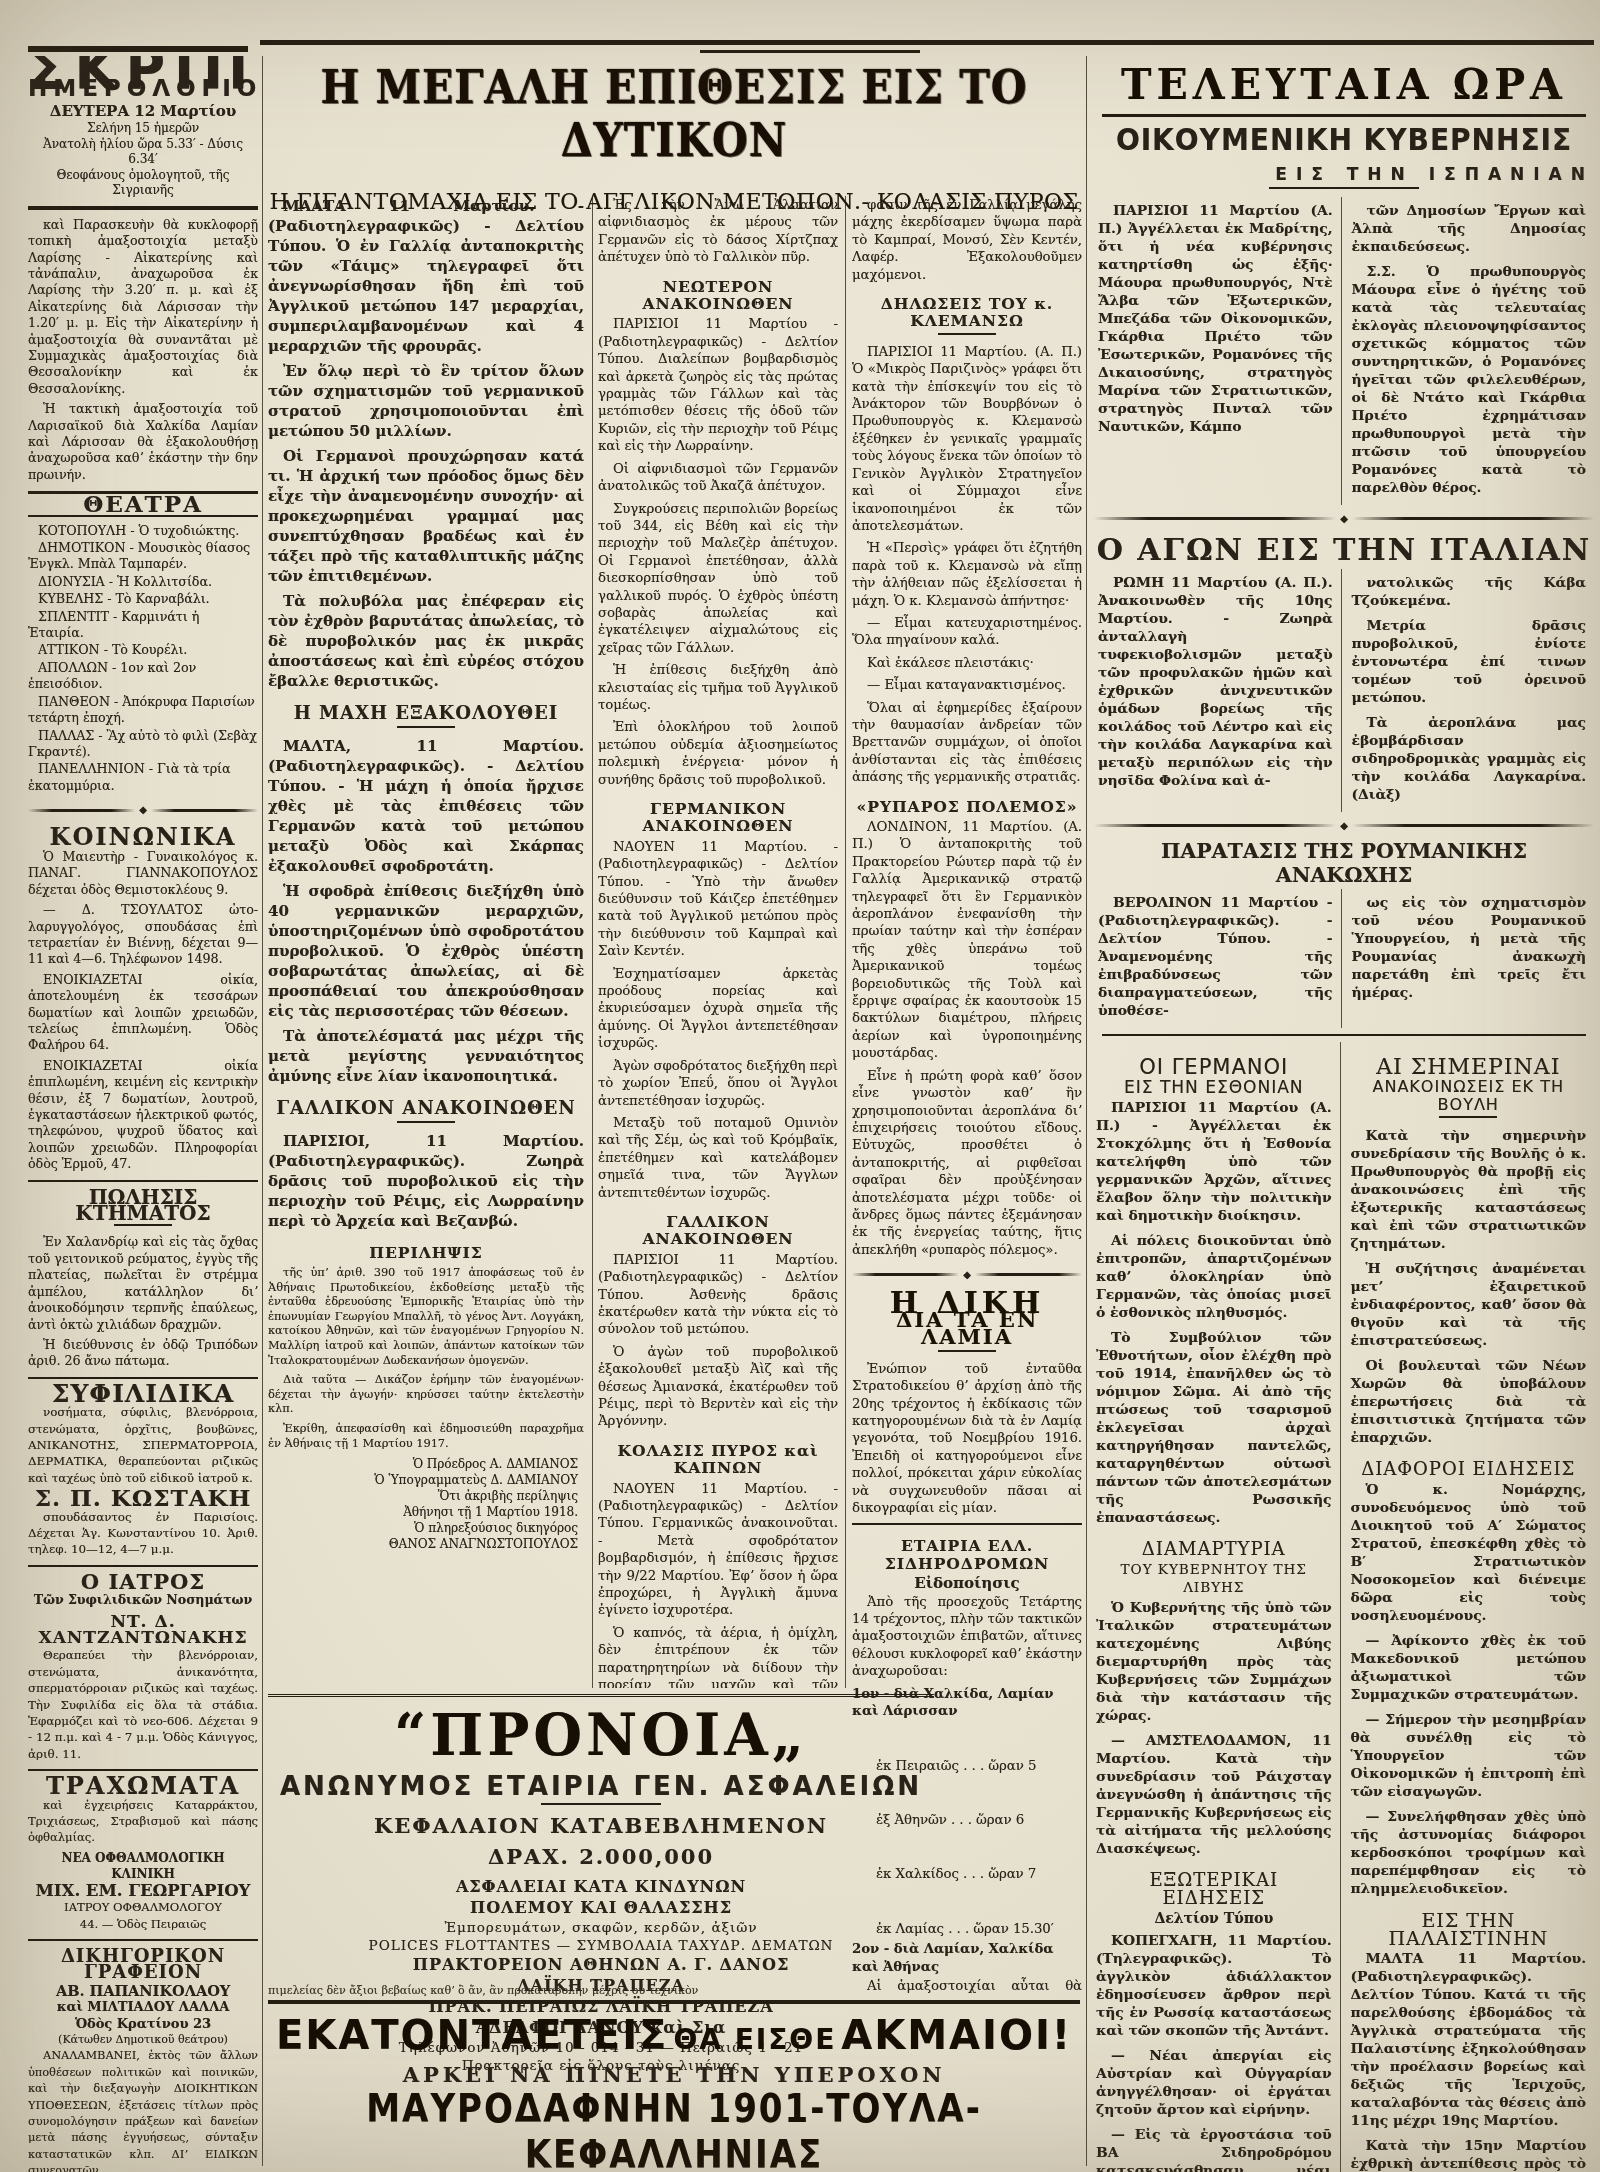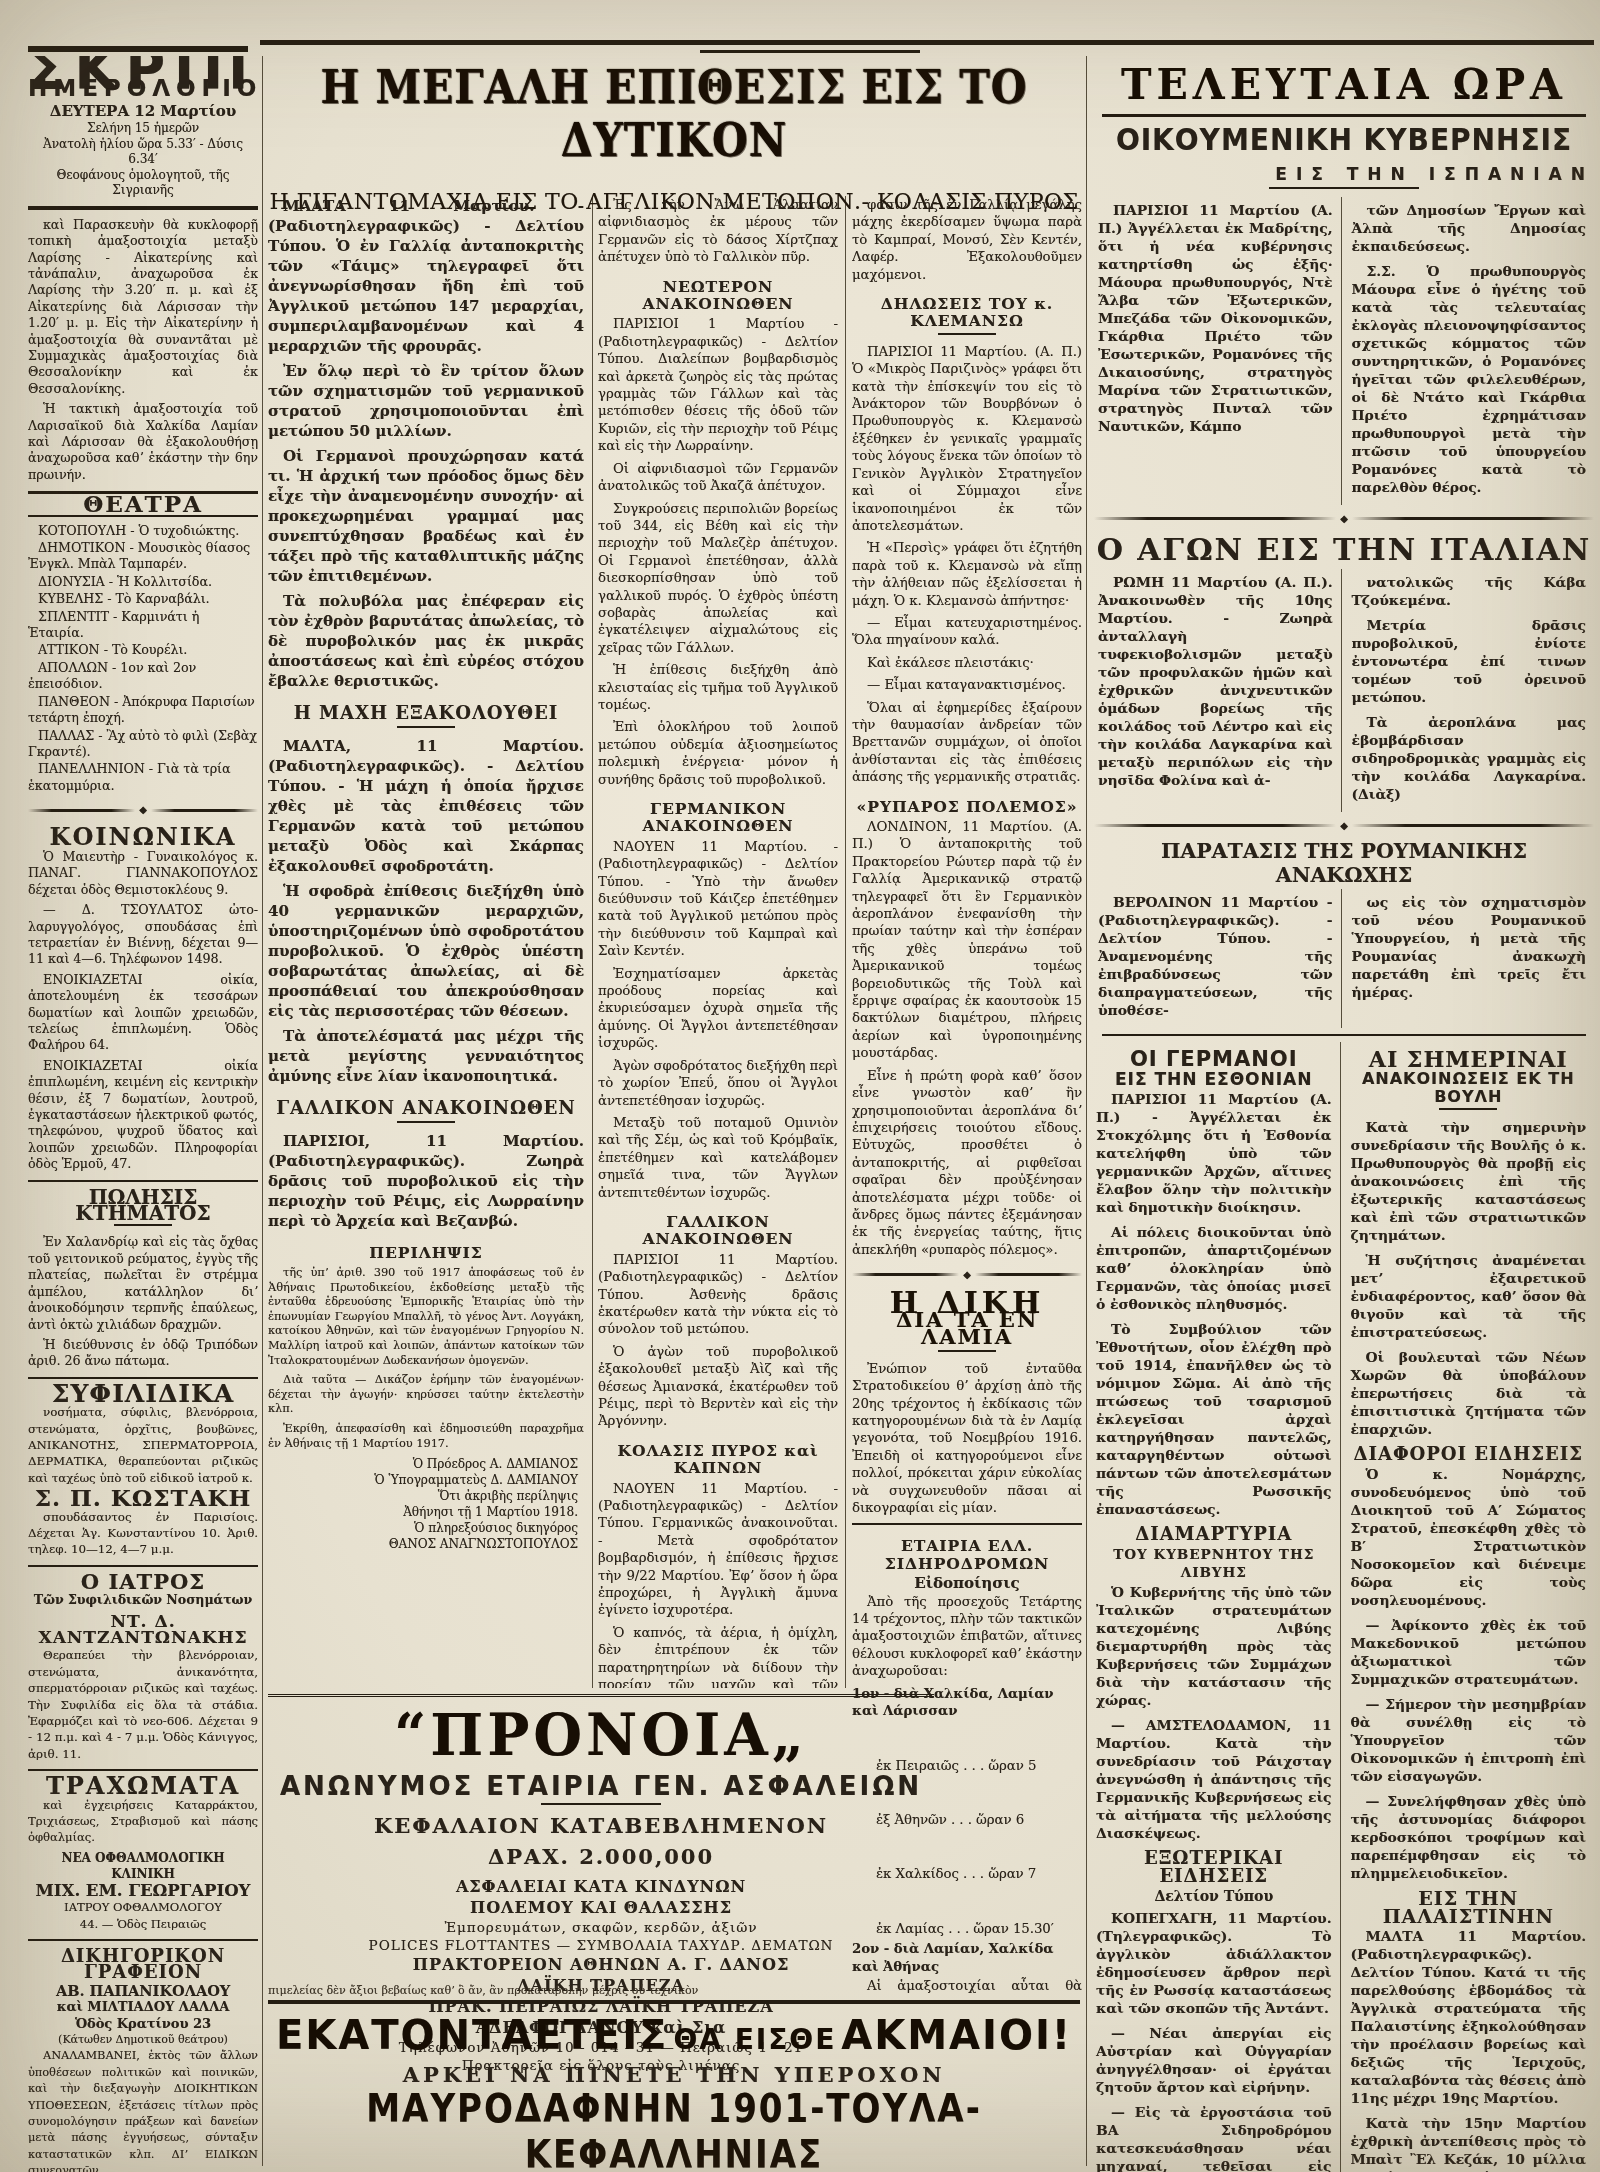--- a/index.html
+++ b/index.html
@@ -58,21 +58,21 @@
   .lh-cols>div{width:50%;padding:4px 8px 2px 4px;overflow:hidden;}
   .lh-cols>div+div{border-left:1px solid #554d3b;padding-left:10px;}
   .lh-body{font-size:13.8px;line-height:18px;}
   .lh-body .p{font-weight:bold;margin-bottom:7px;}
   .lh-sechead{font-weight:bold;font-size:21px;text-align:center;letter-spacing:1px;margin:6px 0 2px;}
   .lh-sechead.big{font-size:30px;letter-spacing:2px;}
   .lh-sechead.oneline{font-size:20.5px;letter-spacing:0;}
   .bottom-cols{display:flex;align-items:stretch;}
   .bottom-cols>div{width:50%;padding:2px 8px 10px 2px;overflow:hidden;}
   .bottom-cols>div+div{border-left:1px solid #554d3b;padding-left:10px;}
-  .d-head{font-family:"DejaVu Sans",sans-serif;font-weight:bold;text-align:center;margin:6px 0 2px;font-size:21px;letter-spacing:1px;}
+  .d-head{font-family:"DejaVu Sans",sans-serif;font-weight:normal;text-align:center;margin:14px 0 2px;font-size:21px;letter-spacing:1px;}
   .d-head.l2{margin-top:0;font-size:17px;}
   .d-head.serif{font-family:"DejaVu Serif",serif;}
   .d-sub{font-weight:bold;text-align:center;font-size:14px;margin:0 0 4px;}
   
   .ad-pronoia{position:absolute;left:268px;top:1694px;width:666px;text-align:center;border-top:3px double #241d12;padding-top:4px;}
   .pronoia-title{font-weight:bold;font-size:56px;letter-spacing:4px;color:#170e04;transform:scaleY(1.05);}
   .pronoia-sub{font-family:"DejaVu Sans",sans-serif;font-weight:bold;font-size:26px;letter-spacing:3px;margin-top:4px;}
   .pronoia-subrule{width:120px;border-top:2px solid #241d12;margin:2px auto 8px;}
   .pronoia-cap{font-weight:bold;font-size:21px;letter-spacing:2px;margin-top:6px;}
   .pronoia-l{font-weight:bold;font-size:16px;letter-spacing:1px;margin-top:2px;}
@@ -207,21 +207,21 @@
         <div class="sigline">ΘΑΝΟΣ ΑΝΑΓΝΩΣΤΟΠΟΥΛΟΣ</div>
       </div>
   </section>
 
   <section class="col colB">
     <div>
         <div class="p">Ἐς τὴν Ἄνω Ἀλσατίαν αἰφνιδιασμὸς ἐκ μέρους τῶν Γερμανῶν εἰς τὸ δάσος Χίρτζπαχ ἀπέτυχεν ὑπὸ τὸ Γαλλικὸν πῦρ.</div>
       </div>
     <div class="cshead sm">ΝΕΩΤΕΡΟΝ ΑΝΑΚΟΙΝΩΘΕΝ</div>
     <div>
-        <div class="p">ΠΑΡΙΣΙΟΙ 1 Μαρτίου - (Ραδιοτηλεγραφικῶς) - Δελτίον Τύπου. Διαλείπων βομβαρδισμὸς καὶ ἀρκετὰ ζωηρὸς εἰς τὰς πρώτας γραμμὰς τῶν Γάλλων καὶ τὰς μετόπισθεν θέσεις τῆς ὁδοῦ τῶν Κυριῶν, εἰς τὴν περιοχὴν τοῦ Ρέιμς καὶ εἰς τὴν Λωρραίνην.</div>
+        <div class="p">ΠΑΡΙΣΙΟΙ 11 Μαρτίου - (Ραδιοτηλεγραφικῶς) - Δελτίον Τύπου. Διαλείπων βομβαρδισμὸς καὶ ἀρκετὰ ζωηρὸς εἰς τὰς πρώτας γραμμὰς τῶν Γάλλων καὶ τὰς μετόπισθεν θέσεις τῆς ὁδοῦ τῶν Κυριῶν, εἰς τὴν περιοχὴν τοῦ Ρέιμς καὶ εἰς τὴν Λωρραίνην.</div>
         <div class="p">Οἱ αἰφνιδιασμοὶ τῶν Γερμανῶν ἀνατολικῶς τοῦ Ἀκαζᾶ ἀπέτυχον.</div>
         <div class="p">Συγκρούσεις περιπολιῶν βορείως τοῦ 344, εἰς Βέθη καὶ εἰς τὴν περιοχὴν τοῦ Μαλεζὲρ ἀπέτυχον. Οἱ Γερμανοὶ ἐπετέθησαν, ἀλλὰ διεσκορπίσθησαν ὑπὸ τοῦ γαλλικοῦ πυρός. Ὁ ἐχθρὸς ὑπέστη σοβαρὰς ἀπωλείας καὶ ἐγκατέλειψεν αἰχμαλώτους εἰς χεῖρας τῶν Γάλλων.</div>
         <div class="p">Ἡ ἐπίθεσις διεξήχθη ἀπὸ κλεισταίας εἰς τμῆμα τοῦ Ἀγγλικοῦ τομέως.</div>
         <div class="p">Ἐπὶ ὁλοκλήρου τοῦ λοιποῦ μετώπου οὐδεμία ἀξιοσημείωτος πολεμικὴ ἐνέργεια· μόνον ἡ συνήθης δρᾶσις τοῦ πυροβολικοῦ.</div>
       </div>
     <div class="cshead sm">ΓΕΡΜΑΝΙΚΟΝ ΑΝΑΚΟΙΝΩΘΕΝ</div>
     <div>
         <div class="p">ΝΑΟΥΕΝ 11 Μαρτίου. - (Ραδιοτηλεγραφικῶς) - Δελτίον Τύπου. - Ὑπὸ τὴν ἄνωθεν διεύθυνσιν τοῦ Κάιζερ ἐπετέθημεν κατὰ τοῦ Ἀγγλικοῦ μετώπου πρὸς τὴν διεύθυνσιν τοῦ Καμπραὶ καὶ Σαὶν Κεντέν.</div>
         <div class="p">Ἐσχηματίσαμεν ἀρκετὰς προόδους πορείας καὶ ἐκυριεύσαμεν ὀχυρὰ σημεῖα τῆς ἀμύνης. Οἱ Ἄγγλοι ἀντεπετέθησαν ἰσχυρῶς.</div>
         <div class="p">Ἀγὼν σφοδρότατος διεξήχθη περὶ τὸ χωρίον Ἐπεΰ, ὅπου οἱ Ἄγγλοι ἀντεπετέθησαν ἰσχυρῶς.</div>

